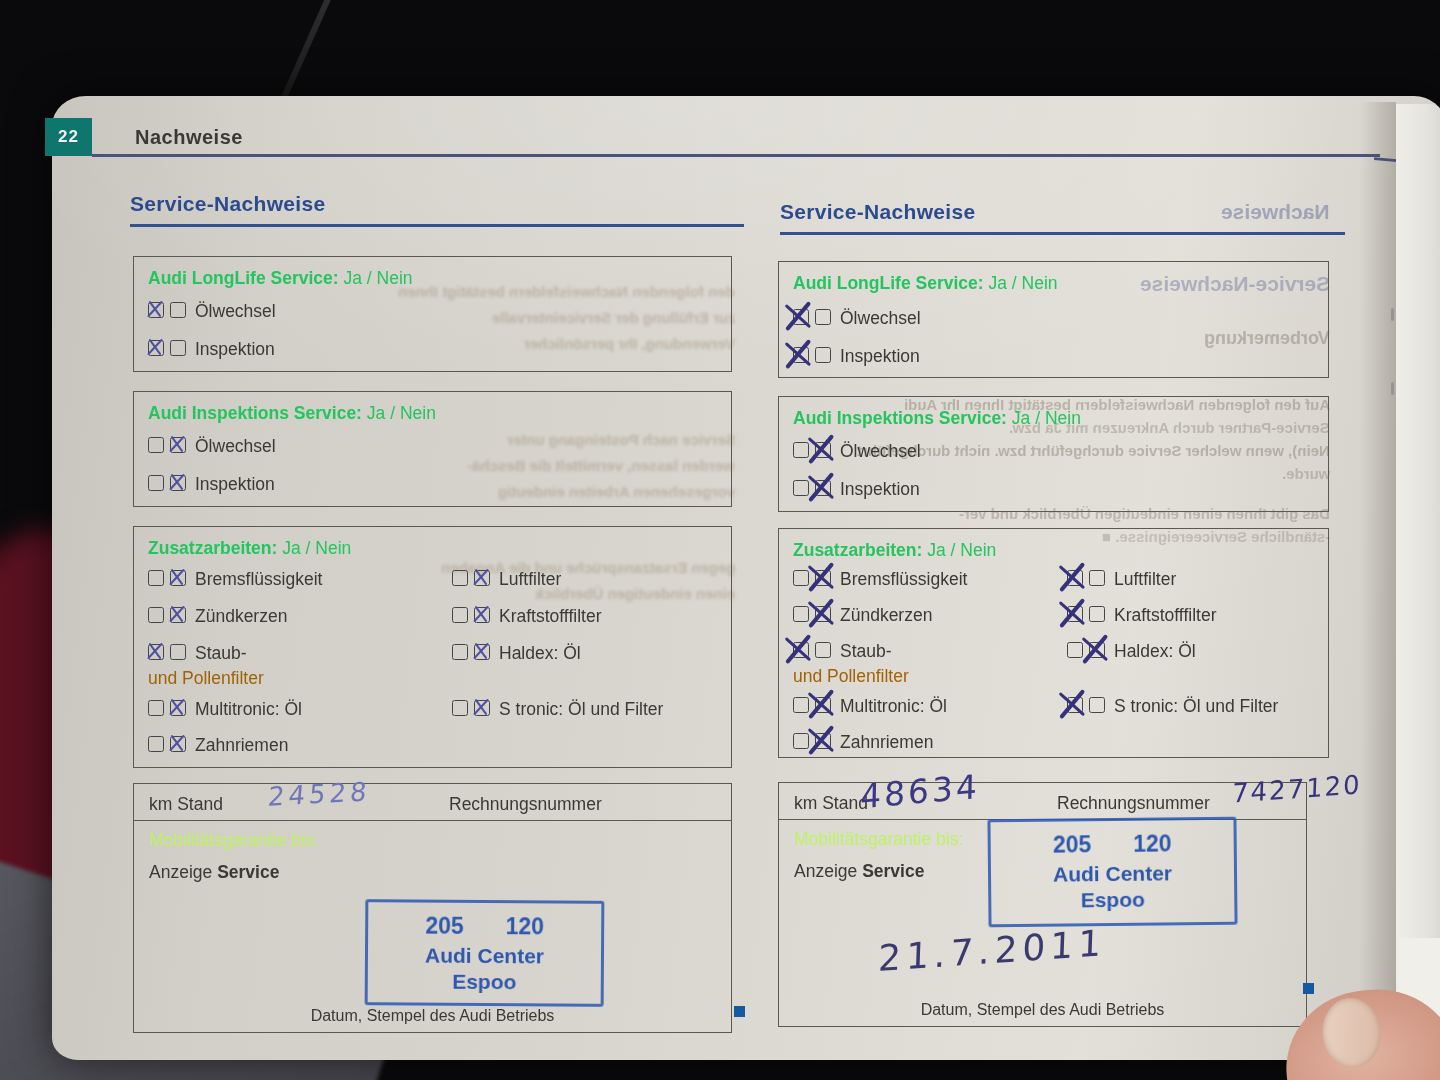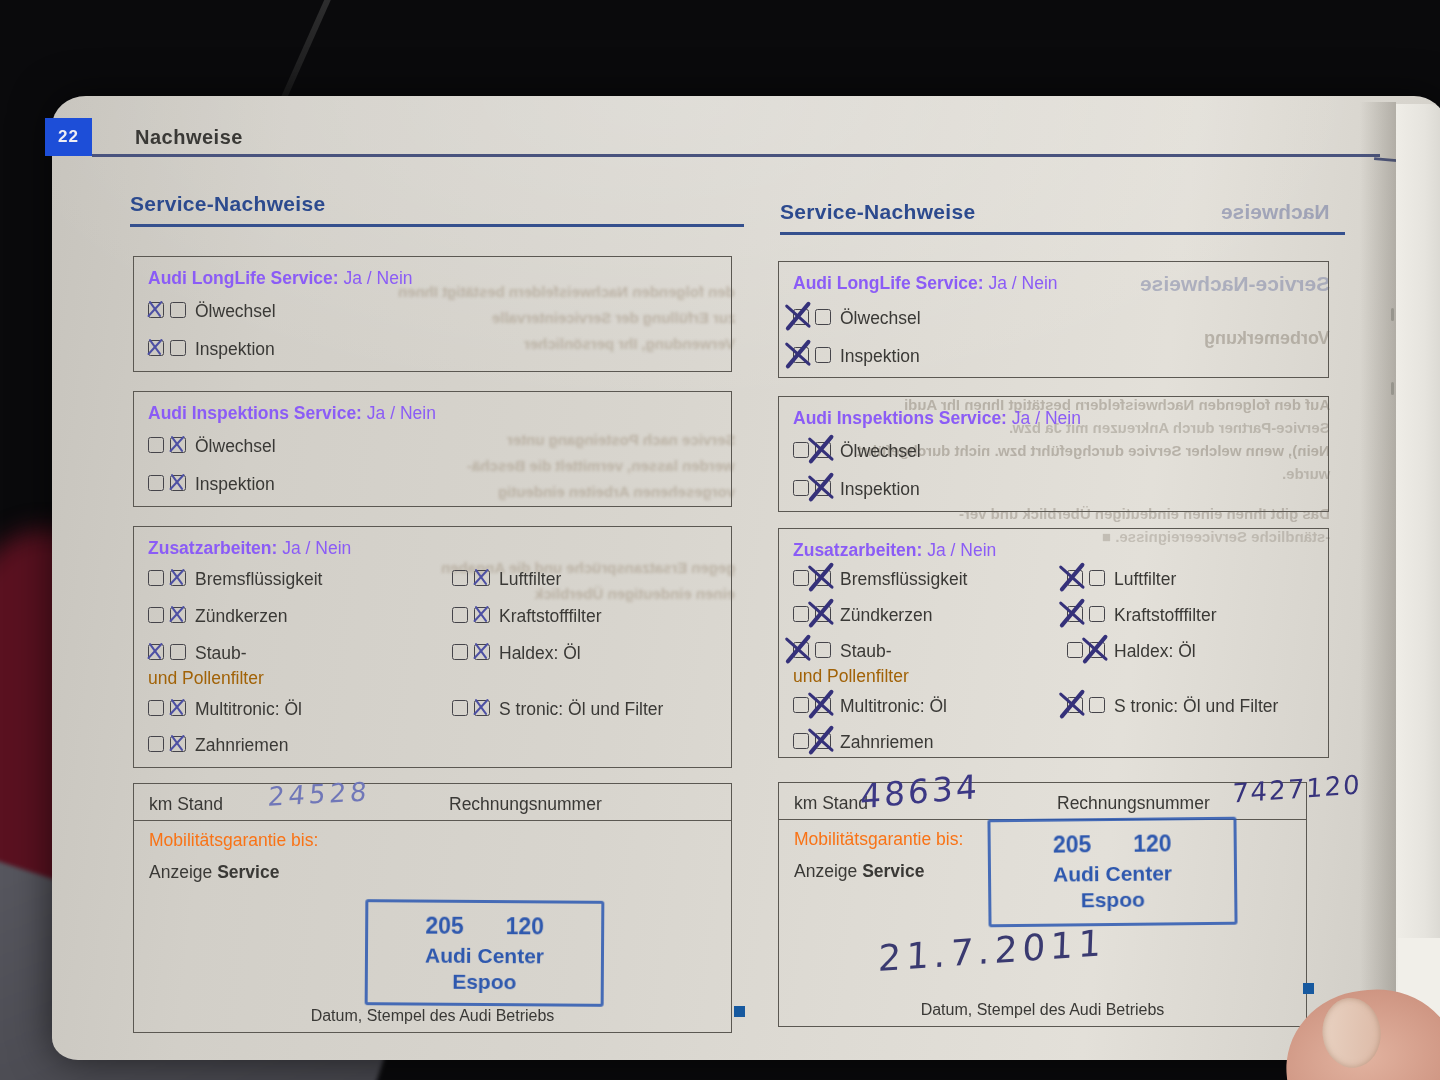--- a/index.html
+++ b/index.html
@@ -22,21 +22,21 @@
   .page-sheen{position:absolute;left:52px;top:96px;width:1392px;height:340px;border-radius:34px 30px 0 0/30px 26px 0 0;
         background:radial-gradient(ellipse at 45% 0%,rgba(255,255,255,.20),rgba(255,255,255,0) 65%);}
   .spine-fold{position:absolute;left:1360px;top:102px;width:36px;height:946px;
         background:linear-gradient(90deg,rgba(0,0,0,0),rgba(80,74,64,.28));}
   .page-edge-strip{position:absolute;left:1396px;top:104px;width:48px;height:946px;
         background:linear-gradient(90deg,#efede7,#e6e4de 60%,#d9d7d1);border-radius:0 14px 10px 0;}
   .staple{position:absolute;left:1391px;width:3px;height:13px;background:#97958d;border-radius:2px;}
   .staple.s1{top:308px}.staple.s2{top:382px}
 
   
-  .page-tab{position:absolute;left:45px;top:118px;width:47px;height:38px;background:#1d4ed8;
+  .page-tab{position:absolute;left:45px;top:118px;width:47px;height:38px;background:#0f766e;
         color:#efeef4;font-weight:bold;font-size:17px;display:flex;align-items:center;justify-content:center;
         letter-spacing:1px;}
   .page-title{position:absolute;left:135px;top:126px;font-size:20px;font-weight:bold;color:#3a3936;letter-spacing:.5px;}
   .header-rule{position:absolute;left:92px;top:154px;width:1288px;height:3px;background:#49537e;}
   .header-rule2{position:absolute;left:1374px;top:160px;width:66px;height:3px;background:#49537e;transform:rotate(5deg);}
 
   .col-heading{position:absolute;font-size:21px;font-weight:bold;color:#2c4a8e;letter-spacing:.3px;z-index:2;}
   .col-underline{position:absolute;height:2.5px;background:#35508e;z-index:2;}
 
   
@@ -52,21 +52,21 @@
   .gr7{top:265px;font-size:15px;color:rgba(135,127,114,.40);}
   .gr8{top:305px;font-size:15px;color:rgba(135,127,114,.42);}
   .gr9{top:328px;font-size:15px;color:rgba(135,127,114,.35);}
   .ghost-l span{filter:blur(1.8px);font-size:15px;color:rgba(145,128,106,.40);}
   .gl1{top:0}.gl2{top:26px}.gl3{top:52px}
   .gl4{top:148px}.gl5{top:174px}.gl6{top:200px}
   .gl7{top:276px}.gl8{top:302px}
 
   
   .fbox{position:absolute;border:1.3px solid #5b5852;z-index:2;}
-  .boxtitle{position:absolute;left:14px;top:11px;font-size:17.5px;color:#8b5cf6;white-space:nowrap;}
+  .boxtitle{position:absolute;left:14px;top:11px;font-size:17.5px;color:#22c55e;white-space:nowrap;}
   .boxtitle b{font-weight:bold;}
 
   .cbrow{position:absolute;height:22px;}
   .cb{position:absolute;top:1px;width:14px;height:14px;border:1.8px solid #45444a;border-radius:2.5px;background:transparent;}
   .cb.c2{left:22px;}
   .cbl{position:absolute;left:47px;top:0;font-size:17.5px;color:#3a3936;white-space:nowrap;}
   .cbl2{position:absolute;left:0;top:25px;font-size:17.5px;color:#a16207;white-space:nowrap;}
 
   
   .xmark{position:absolute;top:-1px;width:18px;height:18px;color:#4d50a4;z-index:3;}
@@ -78,21 +78,21 @@
   .bold-marks .xmark::after{width:3.4px;height:33px;transform:translate(-50%,-50%) rotate(-48deg);}
   .light-marks .pos-first{left:-2px;}
   .light-marks .pos-second{left:20px;}
   .bold-marks .pos-first{left:-10px;}
   .bold-marks .pos-second{left:13px;}
 
   
   .km-sep{position:absolute;left:0;top:36px;width:100%;height:1.3px;background:#5b5852;}
   .km-label{position:absolute;left:15px;top:10px;font-size:17.5px;color:#3a3936;}
   .rech-label{position:absolute;top:10px;font-size:17.5px;color:#3a3936;}
-  .mobil-label{position:absolute;left:15px;top:46px;font-size:17.5px;color:#f97316;}
+  .mobil-label{position:absolute;left:15px;top:46px;font-size:17.5px;color:#bef264;}
   .anzeige-label{position:absolute;left:15px;top:78px;font-size:17.5px;color:#3a3936;}
   .caption{position:absolute;left:0;bottom:7px;width:100%;text-align:center;font-size:16px;color:#3a3936;}
 
   .hand{position:absolute;z-index:3;font-family:"DejaVu Sans",sans-serif;white-space:nowrap;}
   .hw-km-left{left:268px;top:779px;font-size:26px;color:#7077b8;letter-spacing:4px;transform:rotate(-3deg) skewX(-8deg);}
   .hw-km-right{left:860px;top:772px;font-size:33px;color:#3c3884;letter-spacing:3px;transform:rotate(-5deg) skewX(-6deg);}
   .hw-rech-right{left:1232px;top:774px;font-size:26px;color:#37337c;letter-spacing:2px;transform:rotate(-4deg) skewX(-6deg);}
   .hw-date-right{left:878px;top:930px;font-size:36px;color:#3a3a70;letter-spacing:5px;transform:rotate(-4deg) skewX(-6deg);}
 
   .stamp{position:absolute;border:3px solid rgba(43,88,178,.85);border-radius:3px;color:#2e58ae;

